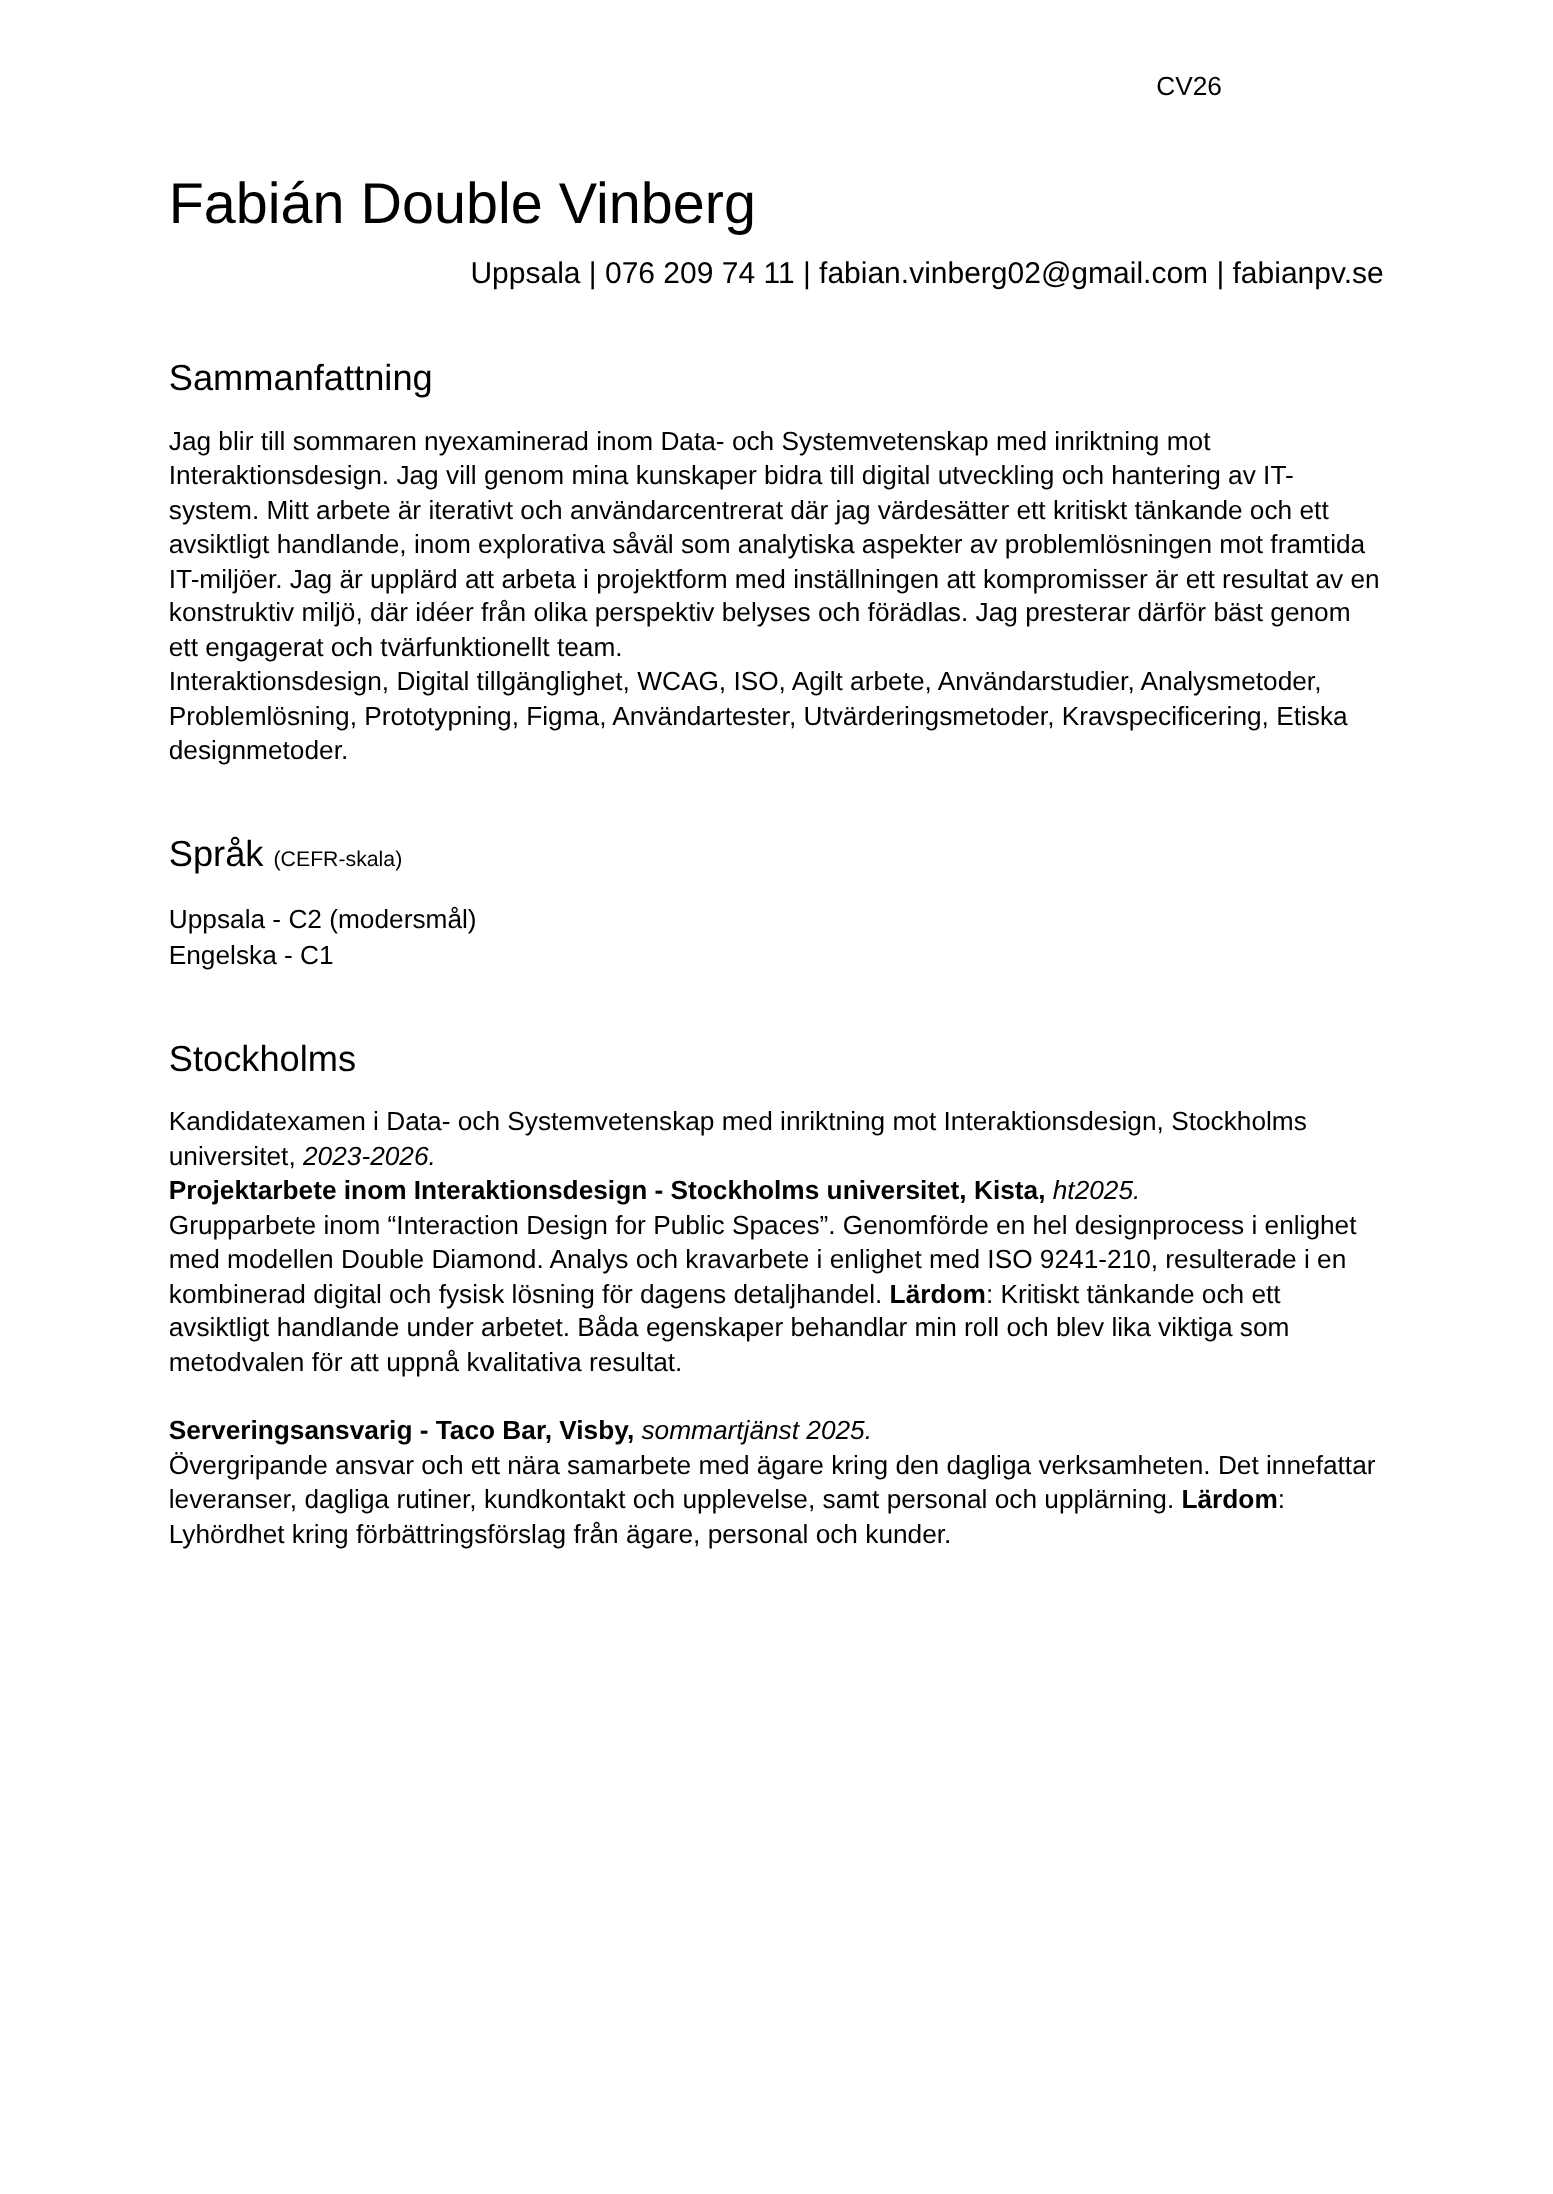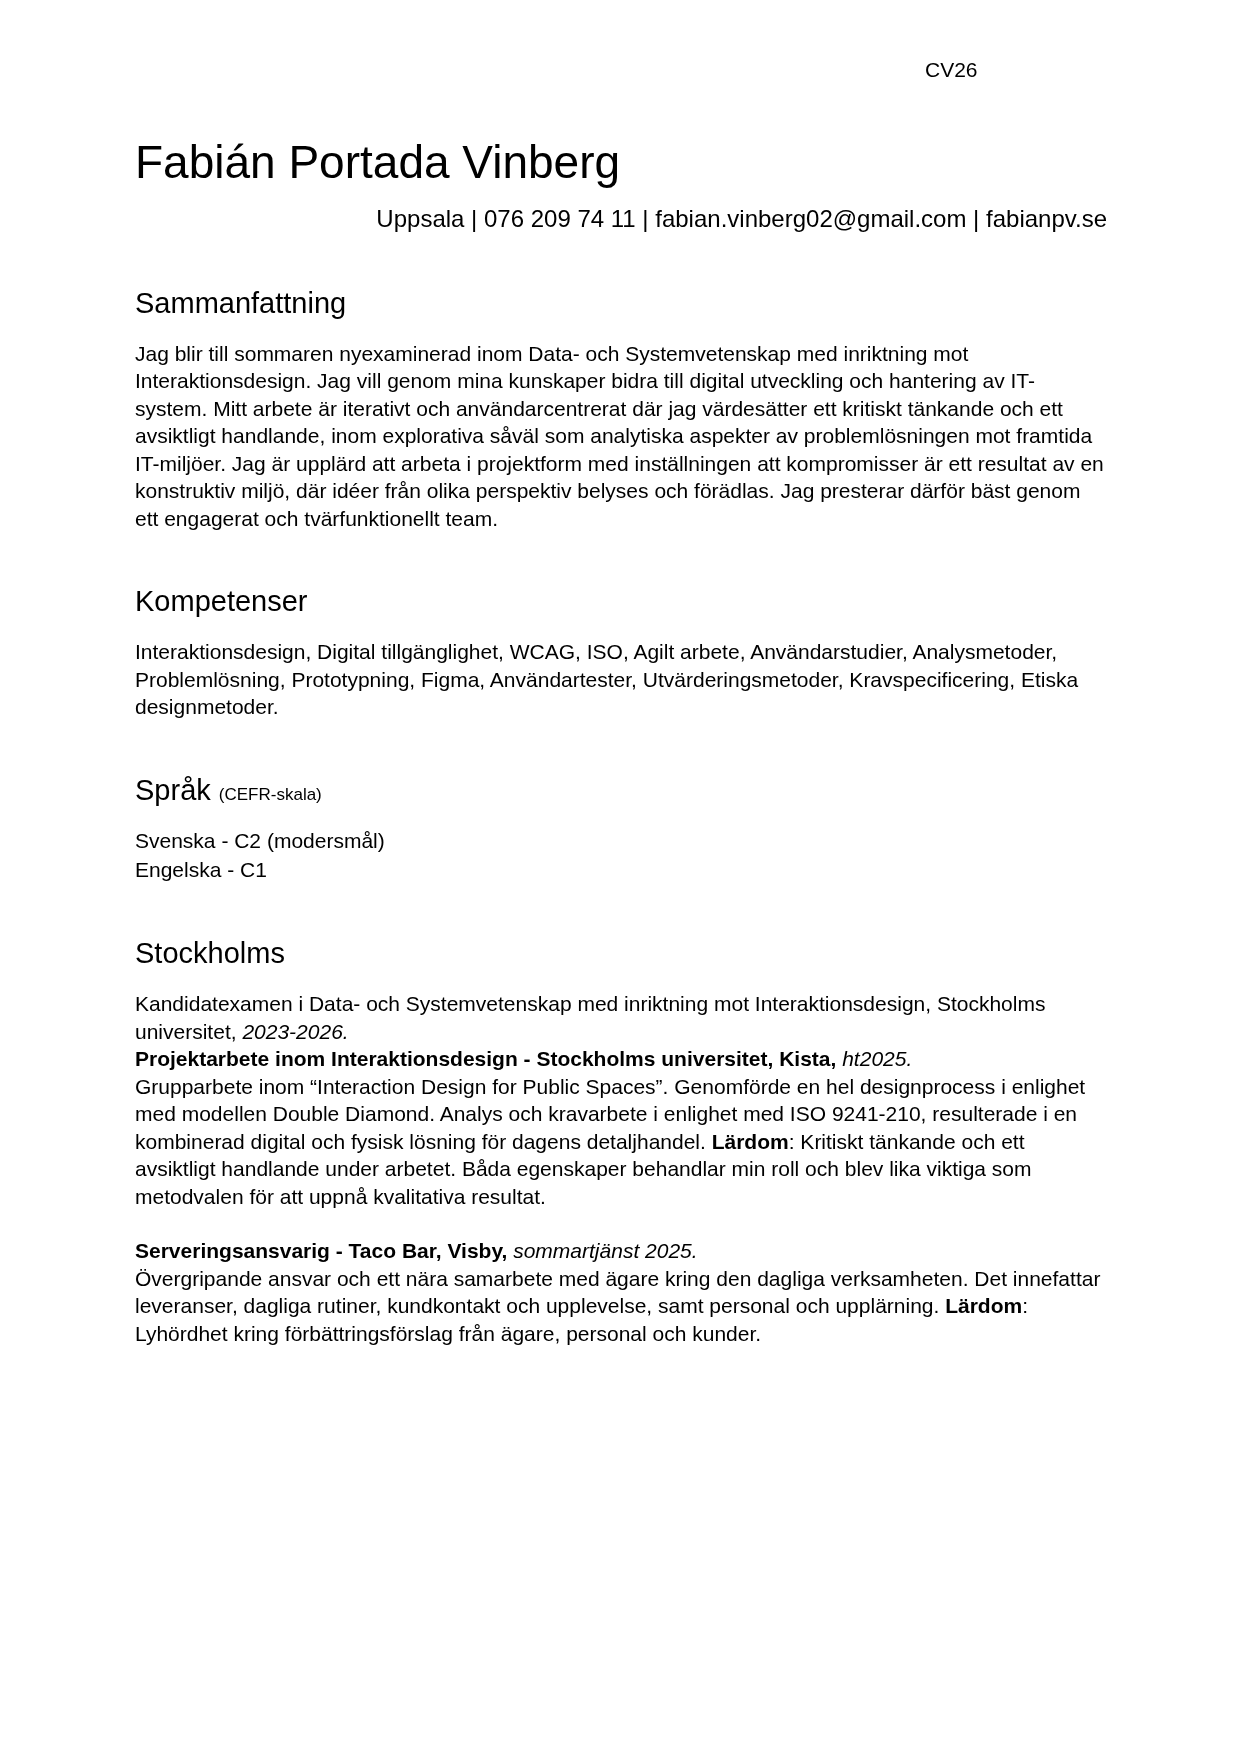--- a/index.html
+++ b/index.html
@@ -72,32 +72,31 @@
     max-width: 972px;
   }
 </style>
 </head>
 <body>
 
 <div class="page">
 
   <div class="page-label">CV26</div>
 
-  <h1 class="name">Fabián Portada Vinberg</h1>
+  <h1 class="name">Fabián Double Vinberg</h1>
 
   <p class="contact">Uppsala | 076 209 74 11 | fabian.vinberg02@gmail.com | fabianpv.se</p>
 
   <h2 class="section-title">Sammanfattning</h2>
   <p class="body">Jag blir till sommaren nyexaminerad inom Data- och Systemvetenskap med inriktning mot Interaktionsdesign. Jag vill genom mina kunskaper bidra till digital utveckling och hantering av IT-system. Mitt arbete är iterativt och användarcentrerat där jag värdesätter ett kritiskt tänkande och ett avsiktligt handlande, inom explorativa såväl som analytiska aspekter av problemlösningen mot framtida IT-miljöer. Jag är upplärd att arbeta i projektform med inställningen att kompromisser är ett resultat av en konstruktiv miljö, där idéer från olika perspektiv belyses och förädlas. Jag presterar därför bäst genom ett engagerat och tvärfunktionellt team.</p>
 
-  <h2 class="section-title">Kompetenser</h2>
   <p class="body">Interaktionsdesign, Digital tillgänglighet, WCAG, ISO, Agilt arbete, Användarstudier, Analysmetoder, Problemlösning, Prototypning, Figma, Användartester, Utvärderingsmetoder, Kravspecificering, Etiska designmetoder.</p>
 
   <h2 class="section-title"><span>Språk</span> <span class="section-note">(CEFR-skala)</span></h2>
-  <p class="lang-line"><span>Svenska - C2</span> <span class="lang-note">(modersmål)</span></p>
+  <p class="lang-line"><span>Uppsala - C2</span> <span class="lang-note">(modersmål)</span></p>
   <p class="lang-line"><span>Engelska - C1</span> <span class="lang-note"></span></p>
 
   <h2 class="section-title">Stockholms</h2>
   <p class="body"><span>Kandidatexamen i Data- och Systemvetenskap med inriktning mot Interaktionsdesign, Stockholms universitet,</span> <span class="italic">2023-2026.</span></p>
 
 
   <div class="job">
     <p class="job-heading"><span class="bold">Projektarbete inom Interaktionsdesign - Stockholms universitet, Kista,</span> <span class="italic">ht2025.</span></p>
     <p class="body"><span>Grupparbete inom “Interaction Design for Public Spaces”. Genomförde en hel designprocess i enlighet med modellen Double Diamond. Analys och kravarbete i enlighet med ISO 9241-210, resulterade i en kombinerad digital och fysisk lösning för dagens detaljhandel. </span><span class="bold">Lärdom</span><span>: Kritiskt tänkande och ett avsiktligt handlande under arbetet. Båda egenskaper behandlar min roll och blev lika viktiga som metodvalen för att uppnå kvalitativa resultat.</span></p>
   </div>

